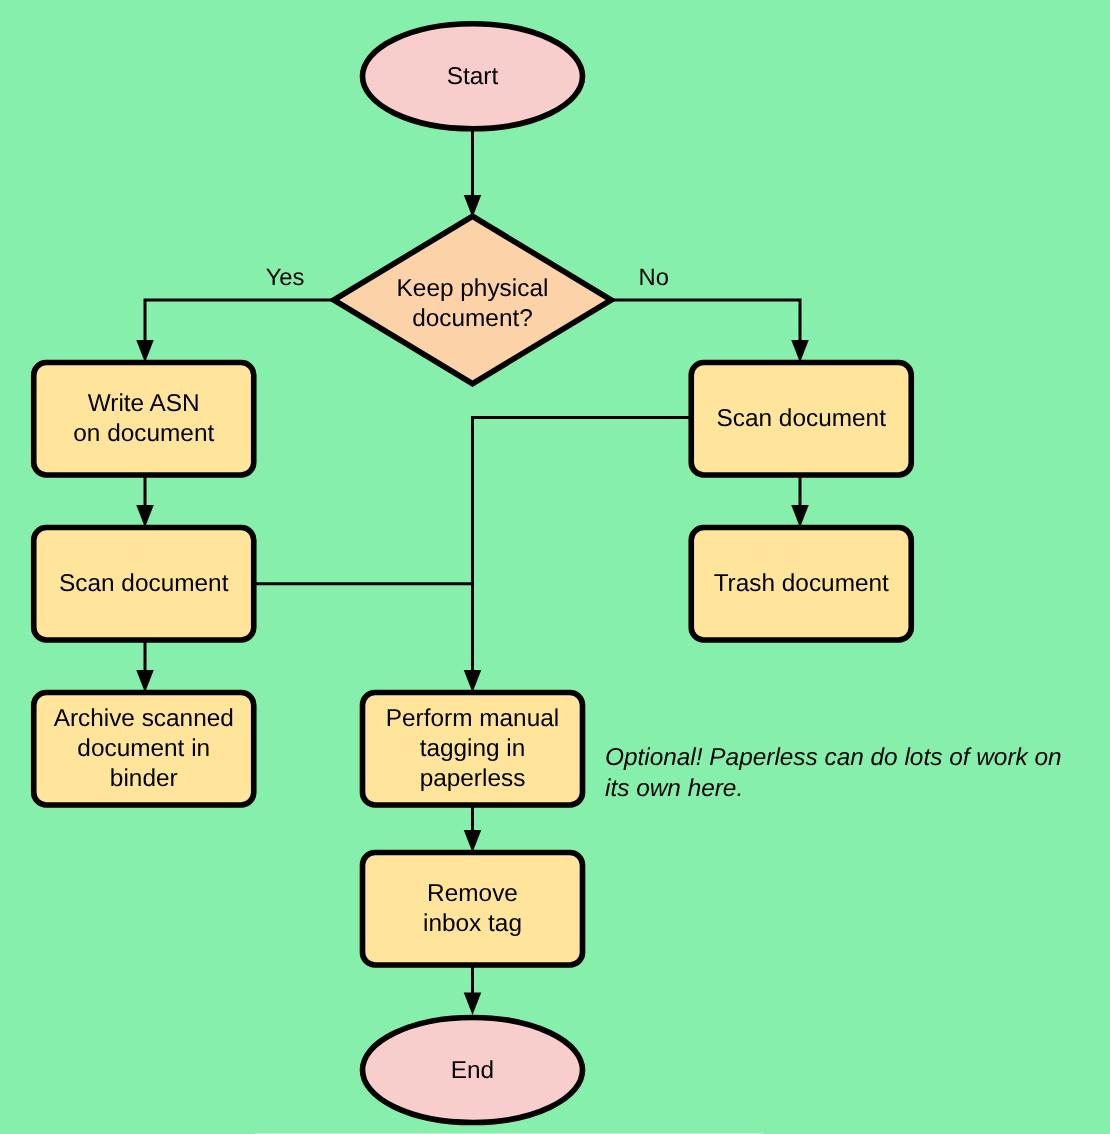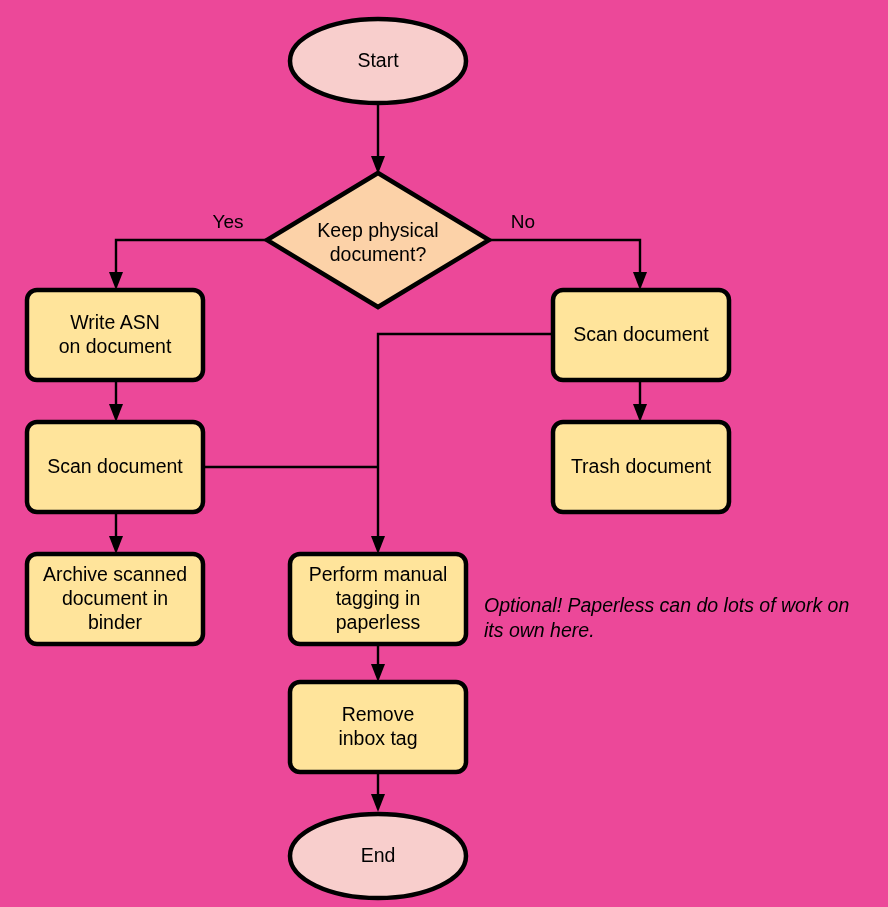--- a/index.html
+++ b/index.html
@@ -11,21 +11,21 @@
   body {
     width: 888px;
     height: 907px;
     font-family: "Liberation Sans", sans-serif;
     overflow: hidden;
   }
   #flow-root {
     position: relative;
     width: 888px;
     height: 907px;
-    background: #ec4899;
+    background: #86efac;
   }
   #flow-svg {
     position: absolute;
     left: 0;
     top: 0;
     width: 888px;
     height: 907px;
     display: block;
   }
   .node-label {

